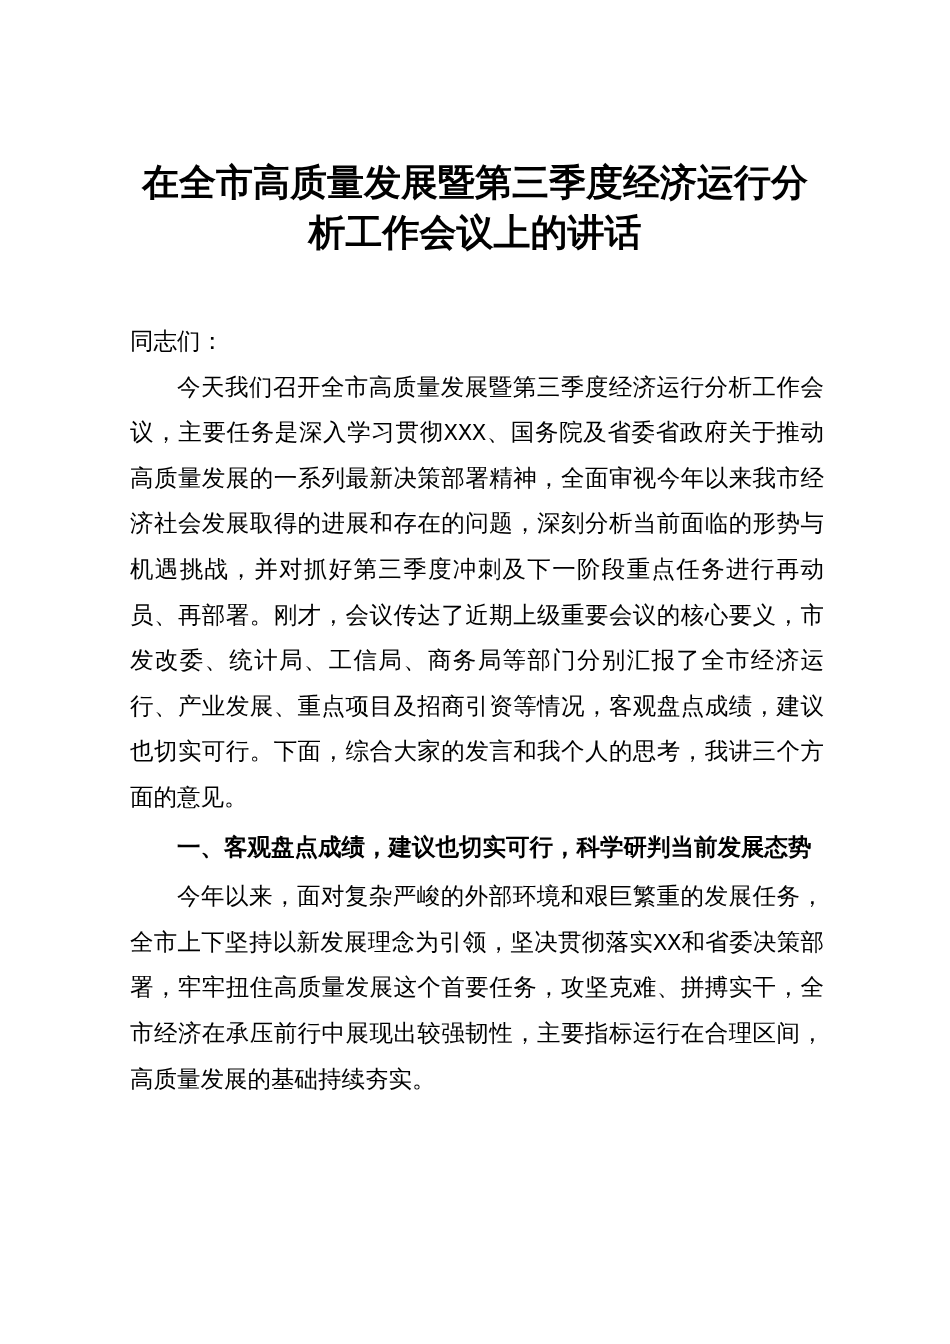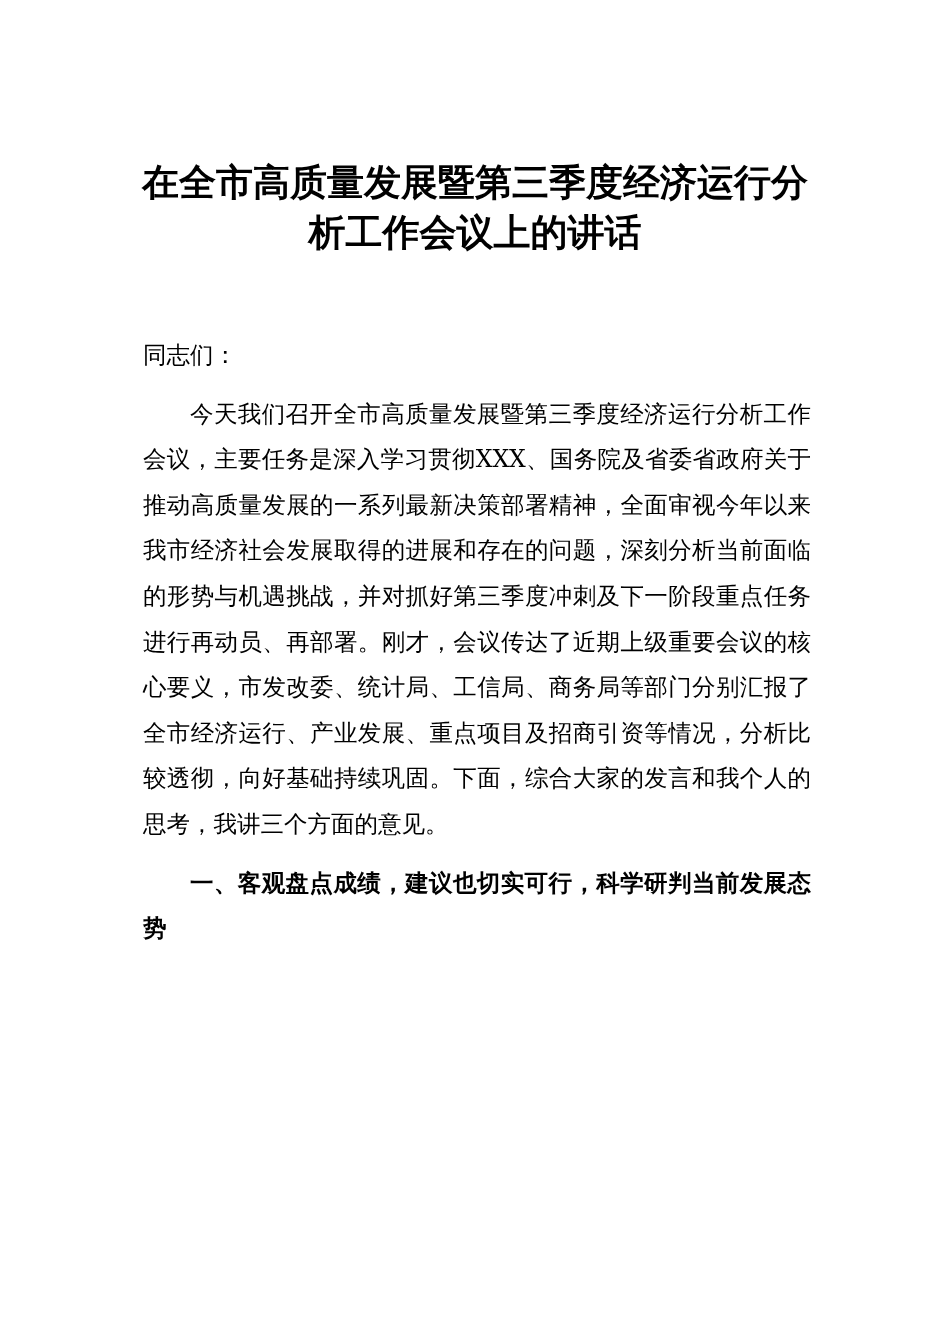--- a/index.html
+++ b/index.html
@@ -40,37 +40,39 @@
       position: absolute;
       left: 130px;
       top: 320px;
       width: 694px;
       font-size: 23.5px;
       line-height: 45.6px;
       text-align: justify;
       text-justify: inter-character;
     }
     .body p {
-      margin: 13px;
+      margin: 0;
       padding: 0;
+      font-family: Liberation Mono, monospace;
     }
     .indent {
       text-indent: 2em;
     }
     .heading {
       font-family: "DejaVu Sans", "Liberation Sans", sans-serif;
       font-weight: bold;
       margin-top: 4px !important;
       margin-bottom: 4px !important;
     }
   </style>
 </head>
 <body>
 
 <div class="page">
   <h1 class="title">在全市高质量发展暨第三季度经济运行分析工作会议上的讲话</h1>
 
   <div class="body">
     <p>同志们：</p>
-    <p class="indent">今天我们召开全市高质量发展暨第三季度经济运行分析工作会议，主要任务是深入学习贯彻XXX、国务院及省委省政府关于推动高质量发展的一系列最新决策部署精神，全面审视今年以来我市经济社会发展取得的进展和存在的问题，深刻分析当前面临的形势与机遇挑战，并对抓好第三季度冲刺及下一阶段重点任务进行再动员、再部署。刚才，会议传达了近期上级重要会议的核心要义，市发改委、统计局、工信局、商务局等部门分别汇报了全市经济运行、产业发展、重点项目及招商引资等情况，分析比较透彻，向好基础持续巩固。下面，综合大家的发言和我个人的思考，我讲三个方面的意见。</p>
+    <p class="indent">今天我们召开全市高质量发展暨第三季度经济运行分析工作会议，主要任务是深入学习贯彻XXX、国务院及省委省政府关于推动高质量发展的一系列最新决策部署精神，全面审视今年以来我市经济社会发展取得的进展和存在的问题，深刻分析当前面临的形势与机遇挑战，并对抓好第三季度冲刺及下一阶段重点任务进行再动员、再部署。刚才，会议传达了近期上级重要会议的核心要义，市发改委、统计局、工信局、商务局等部门分别汇报了全市经济运行、产业发展、重点项目及招商引资等情况，客观盘点成绩，建议也切实可行。下面，综合大家的发言和我个人的思考，我讲三个方面的意见。</p>
     <p class="indent heading">一、客观盘点成绩，建议也切实可行，科学研判当前发展态势</p>
+    <p class="indent">今年以来，面对复杂严峻的外部环境和艰巨繁重的发展任务，全市上下坚持以新发展理念为引领，坚决贯彻落实XX和省委决策部署，牢牢扭住高质量发展这个首要任务，攻坚克难、拼搏实干，全市经济在承压前行中展现出较强韧性，主要指标运行在合理区间，高质量发展的基础持续夯实。</p>
   </div>
 </div>
 
 </body></html>

